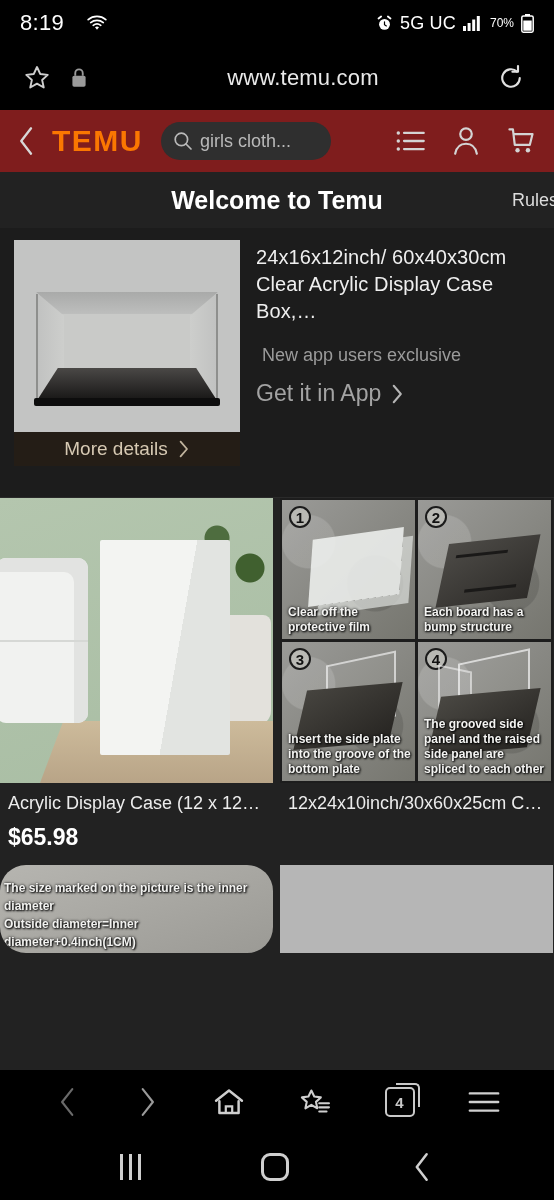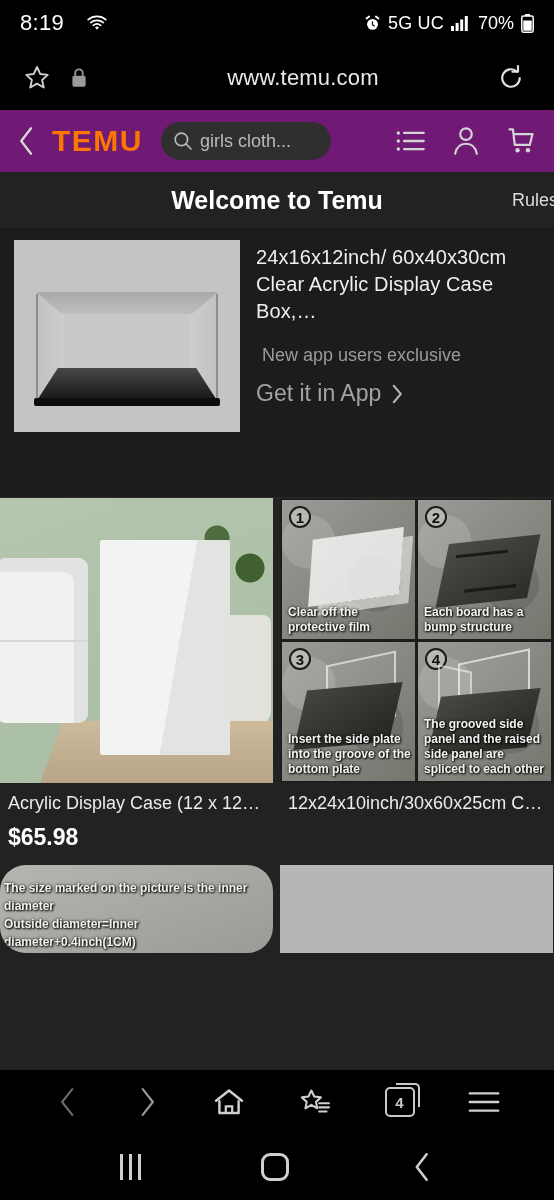--- a/index.html
+++ b/index.html
@@ -13,21 +13,21 @@
 
   
   .statusbar{
     height:46px; display:flex; align-items:center;
     justify-content:space-between; padding:0 20px; color:#fff;
   }
   .sb-left{ display:flex; align-items:center; gap:22px;justify-content:center; }
   .sb-time{ font-size:22px; letter-spacing:.3px; }
   .sb-right{ display:flex; align-items:center; gap:7px; font-size:18px; }
   .sb-net{ font-size:18px; letter-spacing:.2px; }
-  .sb-batt{ font-size:18px; }
+  .sb-batt{ font-size:12px; }
   .icon{ display:inline-block; line-height:0; }
 
   
   .urlbar{
     height:64px; display:flex; align-items:center; padding:0 22px;
     background:#000; position:relative;
   }
   .url-star{ width:36px; }
   .url-lock{ width:40px; margin-left:12px; }
   .url-text{
@@ -36,21 +36,21 @@
   }
   .url-reload{ width:36px; }
 
   
   .page{ position:absolute; top:110px; left:0; right:0; bottom:130px;
          background:#222; overflow:hidden; }
 
   
   .temu-header{
     height:62px; display:flex; align-items:center; padding:8px 14px; gap:12px;
-    background:#701a75;
+    background:#7f1d1d;
   }
   .hdr-back{ width:26px; display:flex; justify-content:center; }
   .temu-logo{
     color:#fb7701; font-size:30px; font-weight:bold; letter-spacing:1.5px;
     font-family:"Liberation Sans", sans-serif;
   }
   .search-pill{
     flex:1; max-width:170px; height:38px; background:#2f2f2f; border-radius:19px;
     display:flex; align-items:center; gap:7px; padding:0 12px; margin-left:6px;
   }
@@ -393,20 +393,28 @@
         <div class="promo-img">
           <div class="case-top"></div>
           <div class="case-back"></div>
           <div class="case-sideL"></div>
           <div class="case-sideR"></div>
           <div class="case-floor"></div>
           <div class="case-base"></div>
           <div class="case-edgeL"></div>
           <div class="case-edgeR"></div>
         </div>
+        <div class="more-details">
+          <span>More details</span>
+          <span class="icon">
+            <svg width="12" height="18" viewBox="0 0 10 18">
+              <path d="M1.6 1.6L8 9l-6.4 7.4" fill="none" stroke="#c0b39d" stroke-width="1.8" stroke-linecap="round" stroke-linejoin="round"></path>
+            </svg>
+          </span>
+        </div>
       </div>
 
       <div class="promo-info">
         <div class="promo-title">24x16x12inch/ 60x40x30cm Clear Acrylic Display Case Box,…</div>
         <div class="promo-sub">New app users exclusive</div>
         <div class="getinapp">
           <span>Get it in App</span>
           <span class="icon">
             <svg width="13" height="20" viewBox="0 0 10 18">
               <path d="M1.6 1.6L8 9l-6.4 7.4" fill="none" stroke="#b5b5b5" stroke-width="1.8" stroke-linecap="round" stroke-linejoin="round"></path>

